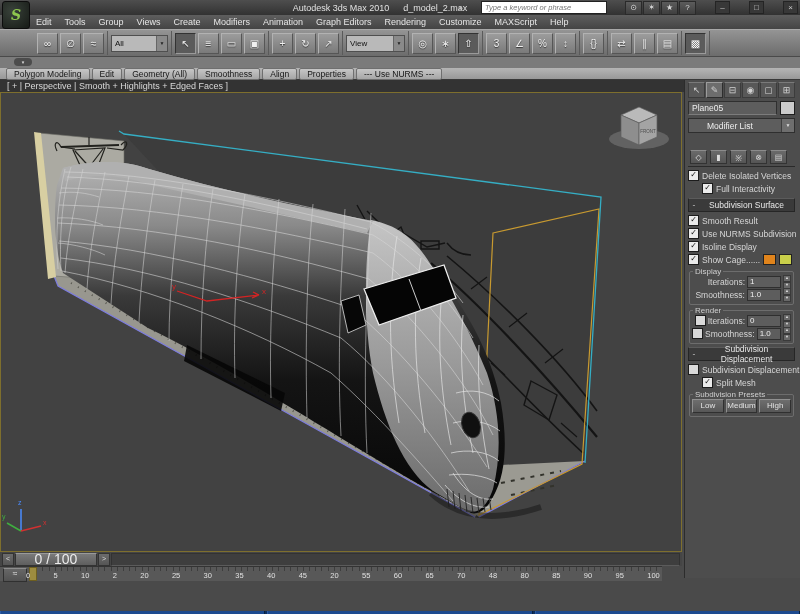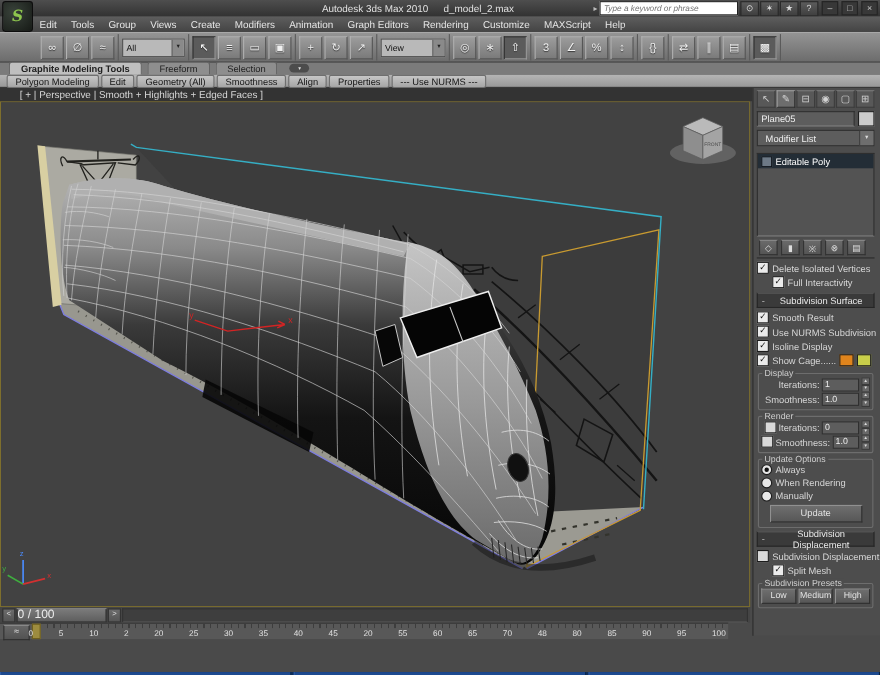--- a/index.html
+++ b/index.html
@@ -8,21 +8,21 @@
        -webkit-font-smoothing:antialiased}
   .abs{position:absolute}
   
   .titlebar{left:0;top:0;width:800px;height:15px;background:linear-gradient(#4e4e4e,#323232);
             display:flex;align-items:center;font-size:9px;color:#e2e2e2;z-index:6}
   .logo{position:absolute;left:2px;top:1px;width:26px;height:26px;z-index:8;
         background:radial-gradient(circle at 35% 35%,#39423a,#161a16);
         border:1px solid #0d0d0d;border-radius:3px;display:flex;align-items:center;justify-content:center;
         color:#8ec64e;font-weight:bold;font-size:14px;font-family:"DejaVu Serif",serif;font-style:italic}
   .title-center{position:absolute;left:230px;width:300px;text-align:center;display:flex;gap:14px;justify-content:center}
-  .infocenter{position:absolute;right:2px;top:1px;display:flex;align-items:center;gap:2px;height:13px}
+  .infocenter{position:absolute;right:2px;top:1px;display:flex;align-items:center;gap:18px;height:13px}
   .ic-expander{color:#bbb;font-size:7px}
   .search{width:118px;height:11px;border:1px solid #222;background:#fff;color:#777;
           font-size:7.5px;font-style:italic;padding:0 3px;font-family:"Liberation Sans",sans-serif}
   .ic-btn{width:15px;height:12px;background:linear-gradient(#5c5c5c,#3f3f3f);border:1px solid #2a2a2a;
           color:#d8d8d8;font-size:8px;display:flex;align-items:center;justify-content:center}
   .win-btn{width:13px;height:11px;background:#383838;border:1px solid #242424;color:#ccc;font-size:8px;
            display:flex;align-items:center;justify-content:center;margin-left:1px}
   .menubar{left:0;top:15px;width:800px;height:14px;background:linear-gradient(#5e5e5e,#444);
            display:flex;align-items:center;padding-left:36px;gap:13px;font-size:9px;color:#e6e6e6;box-sizing:border-box;z-index:6}
   .menu-item{cursor:default;white-space:nowrap}
@@ -47,36 +47,36 @@
   .rtab.active{background:#bfbfbf;font-weight:bold}
   .rtoggle{width:18px;height:8px;background:#4c4c4c;border-radius:4px;color:#ddd;font-size:5px;
            display:flex;align-items:center;justify-content:center;margin:0 0 2px 6px}
   .ribbon-panels{left:0;top:68px;width:800px;height:12px;background:linear-gradient(#b5b5b5,#989898);
                  display:flex;align-items:center;padding-left:6px;gap:2px;font-size:8.5px;color:#161616;
                  box-sizing:border-box;border-bottom:1px solid #383838;z-index:5}
   .rpanel{padding:0 7px;height:10px;line-height:10px;background:linear-gradient(#c6c6c6,#a6a6a6);
           border:1px solid #6f6f6f;border-radius:2px;white-space:nowrap}
   
   .vplabel{left:0;top:80px;width:684px;height:12px;background:#333;color:#d8d8d8;font-size:9px;
-           line-height:12px;padding-left:18px;box-sizing:border-box;z-index:4}
+           line-height:12px;padding-left:7px;box-sizing:border-box;z-index:4}
   .viewport{left:0;top:92px;width:682px;height:460px;border:1px solid #7e6f2d;box-sizing:border-box;
             background:#424242;z-index:2}
   
   .cp{left:684px;top:80px;width:116px;height:498px;background:#4d4d4d;border-left:1px solid #2c2c2c;
       box-sizing:border-box;font-size:8.5px;color:#d6d6d6;padding:2px 5px 0 3px;z-index:4;overflow:hidden}
   .cp-tabs{display:flex;gap:1px;margin-bottom:3px}
   .cptab{width:16px;height:14px;background:#585858;border:1px solid #3c3c3c;border-top-color:#7a7a7a;
          color:#d2d2d2;display:flex;align-items:center;justify-content:center;font-size:9px}
   .cptab.active{background:#6d6d6d;border-color:#9c9c9c #2e2e2e #2e2e2e #9c9c9c}
   .cp-name{display:flex;gap:3px;margin-bottom:3px;align-items:center}
   .cp-field{flex:1;height:12px;background:#5d5d5d;border:1px solid #2f2f2f;border-bottom-color:#7c7c7c;
             color:#efefef;padding:0 3px;line-height:12px}
   .swatch{width:13px;height:12px;background:#cbcbcb;border:1px solid #1e1e1e;flex:none}
   .cp-dd{display:flex;height:13px;background:#5d5d5d;border:1px solid #2f2f2f;align-items:center;
-         padding-left:7px;color:#efefef;margin-bottom:6px}
+         padding-left:18px;color:#efefef;margin-bottom:16px}
   .cp-dd .arr{margin-left:auto;width:12px;height:100%;background:#6e6e6e;border-left:1px solid #3e3e3e;
               text-align:center;font-size:5px;line-height:13px;color:#ddd}
   .stack{height:74px;background:#535353;border:1px solid #2e2e2e;border-bottom-color:#7c7c7c;margin-bottom:2px}
   .stack-item{height:13px;background:#232d36;color:#fff;display:flex;align-items:center;gap:3px;padding-left:3px}
   .stack-item .bx{width:8px;height:8px;background:#6d7986;border:1px solid #10161c;flex:none}
   .stack-tools{display:flex;gap:3px;padding:1px 2px 2px;border-bottom:1px solid #2a2a2a;margin-bottom:2px}
   .stool{width:15px;height:12px;background:linear-gradient(#6a6a6a,#555);border:1px solid #333;
          border-top-color:#8b8b8b;color:#ddd;font-size:8px;display:flex;align-items:center;justify-content:center}
   .cp-row{display:flex;align-items:center;gap:3px;height:13px;white-space:nowrap}
   .chk{width:9px;height:9px;background:#ebebeb;border:1px solid #1c1c1c;font-size:8px;line-height:8px;
@@ -103,21 +103,21 @@
   .preset-btn{flex:1;height:12px;line-height:11px;font-size:8px}
   .cp-scrollbar{position:absolute;right:0;top:150px;width:4px;height:340px;background:#3a3a3a}
   .cp-scrollbar .thumb{position:absolute;top:0;left:0;width:4px;height:70px;background:#666}
   
   .bottombg{left:0;top:552px;width:800px;height:62px;background:#4a4a4a;z-index:1}
   .slider-row{left:0;top:552px;width:682px;height:14px;background:#454545;display:flex;align-items:center;
               gap:1px;padding:1px 2px;box-sizing:border-box;z-index:2}
   .sl-btn{width:10px;height:11px;background:linear-gradient(#6c6c6c,#555);border:1px solid #333;
           color:#ddd;font-size:7px;line-height:10px;text-align:center}
   .sl-handle{width:80px;height:11px;background:linear-gradient(#7a7a7a,#5e5e5e);border:1px solid #333;
-             border-top-color:#9a9a9a;text-align:left;font-size:11px;line-height:10px;color:#ececec}
+             border-top-color:#9a9a9a;text-align:center;font-size:14px;line-height:10px;color:#ececec}
   .sl-track{flex:1;height:11px;background:#3e3e3e;border:1px solid #323232;border-bottom-color:#5b5b5b}
   .ruler{left:0;top:566px;width:662px;height:15px;background:#585858;border-top:1px solid #333;
          box-sizing:border-box;z-index:2}
   .ruler .ticks{position:absolute;left:30px;right:4px;top:0;height:4px;
                 background:repeating-linear-gradient(to right,#3d3d3d 0 1px,transparent 1px 6.2px)}
   .ruler .labels{position:absolute;left:26px;right:2px;top:4px;display:flex;justify-content:space-between;
                  font-size:7.5px;color:#e0e0e0}
   .playhead{position:absolute;left:29px;top:0;width:8px;height:14px;background:#9d8c3f;border:1px solid #6e5f1f;box-sizing:border-box}
   .mce-btn{position:absolute;left:3px;top:1px;width:22px;height:12px;font-size:8px}
   .sbox{position:absolute;box-sizing:border-box;font-size:8.5px}
@@ -230,25 +230,20 @@
       <span class="tbtn">∥</span>
       <span class="tbtn">▤</span>
     </span>
   <span class="tbg">
       <span class="tbtn active">▩</span>
     </span>
 
 </div>
 
 <div class="abs ribbon-tabs">
-  <span style="display:flex;gap:5px;align-items:flex-end">
-    <span class="rtab active">Graphite Modeling Tools</span>
-      <span class="rtab">Freeform</span>
-      <span class="rtab">Selection</span>
-  </span>
   <span class="rtoggle">▾</span>
 </div>
 <div class="abs ribbon-panels">
   <span class="rpanel">Polygon Modeling</span>
     <span class="rpanel">Edit</span>
     <span class="rpanel">Geometry (All)</span>
     <span class="rpanel">Smoothness</span>
     <span class="rpanel">Align</span>
     <span class="rpanel">Properties</span>
     <span class="rpanel">--- Use NURMS ---</span>
@@ -367,26 +362,20 @@
       <span class="cptab">▢</span>
       <span class="cptab">⊞</span>
   </div>
   <div class="cp-name">
     <span class="cp-field">Plane05</span>
     <span class="swatch"></span>
   </div>
   <div class="cp-dd">
     <span>Modifier List</span>
     <span class="arr">▼</span>
-  </div>
-  <div class="stack">
-    <div class="stack-item">
-      <span class="bx"></span>
-      <span>Editable Poly</span>
-    </div>
   </div>
   <div class="stack-tools">
     <span class="stool">◇</span>
       <span class="stool">▮</span>
       <span class="stool">※</span>
       <span class="stool">⊗</span>
       <span class="stool">▤</span>
   </div>
 
   <div class="cp-row">
@@ -457,36 +446,20 @@
       <span class="lbl">Smoothness:</span>
       <span class="sfield">1.0</span>
       <span class="spin">
           <span>▲</span>
           <span>▼</span>
         </span>
     </div>
   </div>
 
 
-  <div class="grp">
-    <span class="legend">Update Options</span>
-    <div class="cp-row" style="height:12px">
-      <span class="radio on"></span>
-      <span>Always</span>
-    </div>
-    <div class="cp-row" style="height:12px">
-      <span class="radio"></span>
-      <span>When Rendering</span>
-    </div>
-    <div class="cp-row" style="height:12px">
-      <span class="radio"></span>
-      <span>Manually</span>
-    </div>
-    <div class="btn update-btn">Update</div>
-  </div>
 
   <div class="rollhead">
     <span class="minus">-</span>
     <span class="t">Subdivision Displacement</span>
   </div>
   <div class="cp-row">
     <span class="chk un"></span>
     <span>Subdivision Displacement</span>
   </div>
   <div class="cp-row" style="padding-left:14px">

